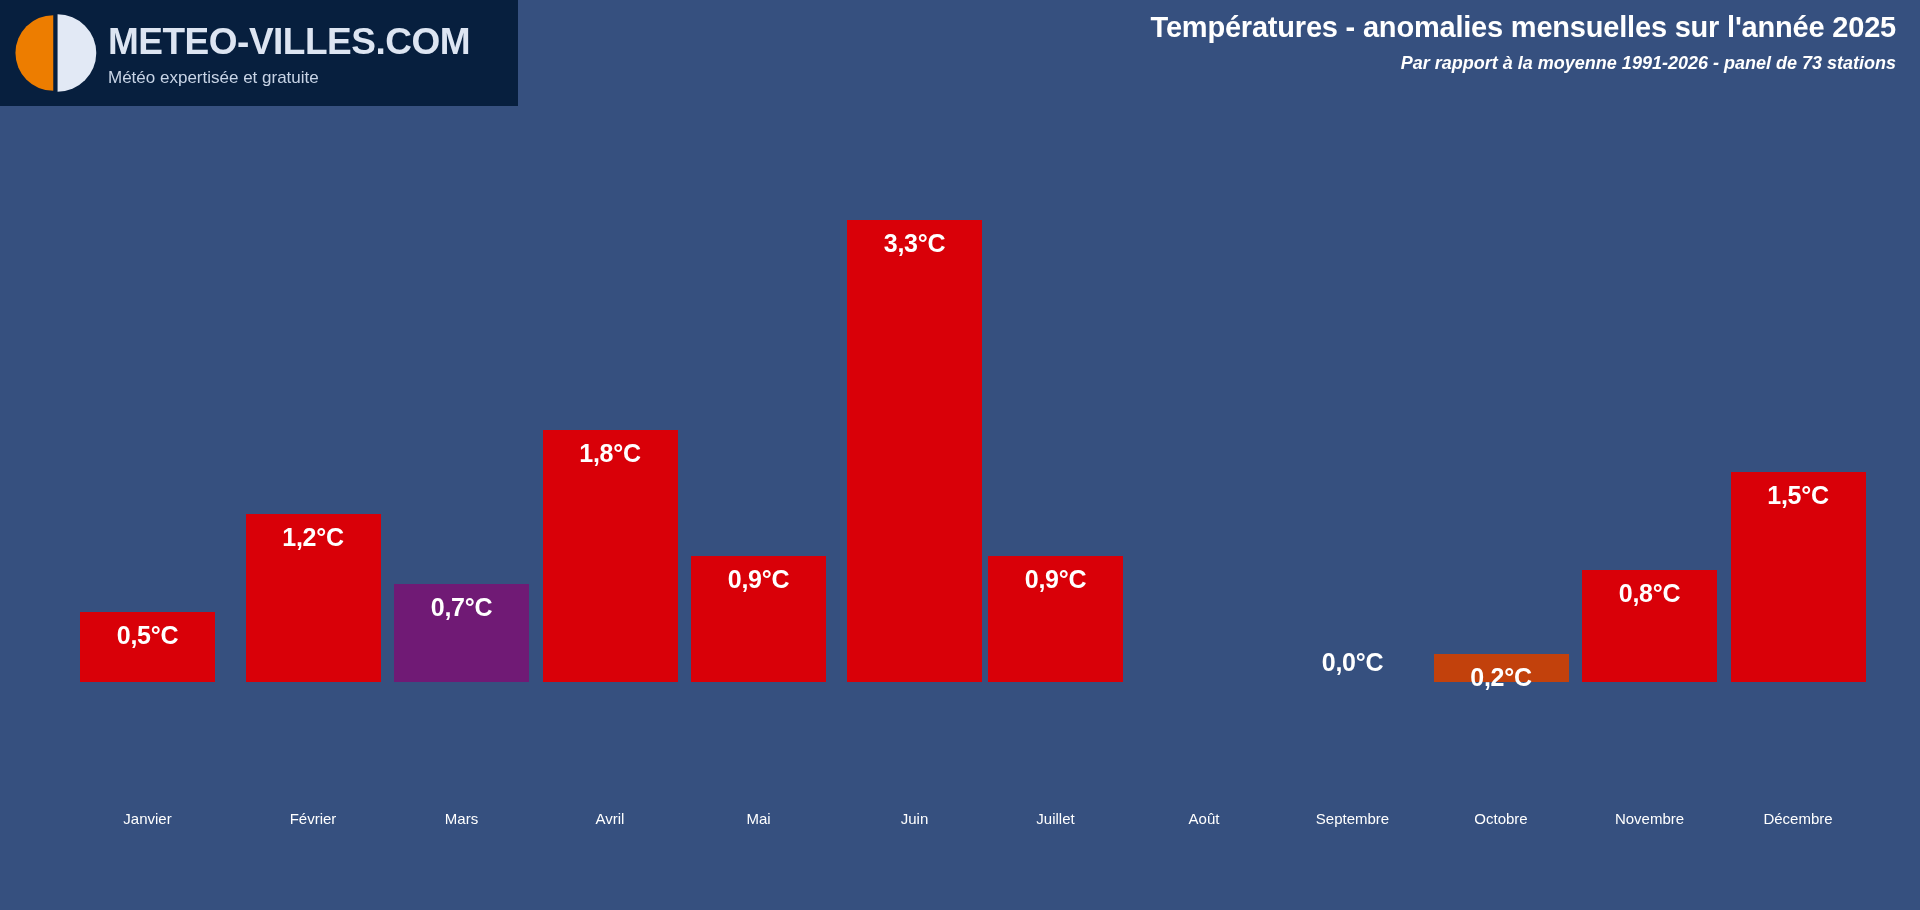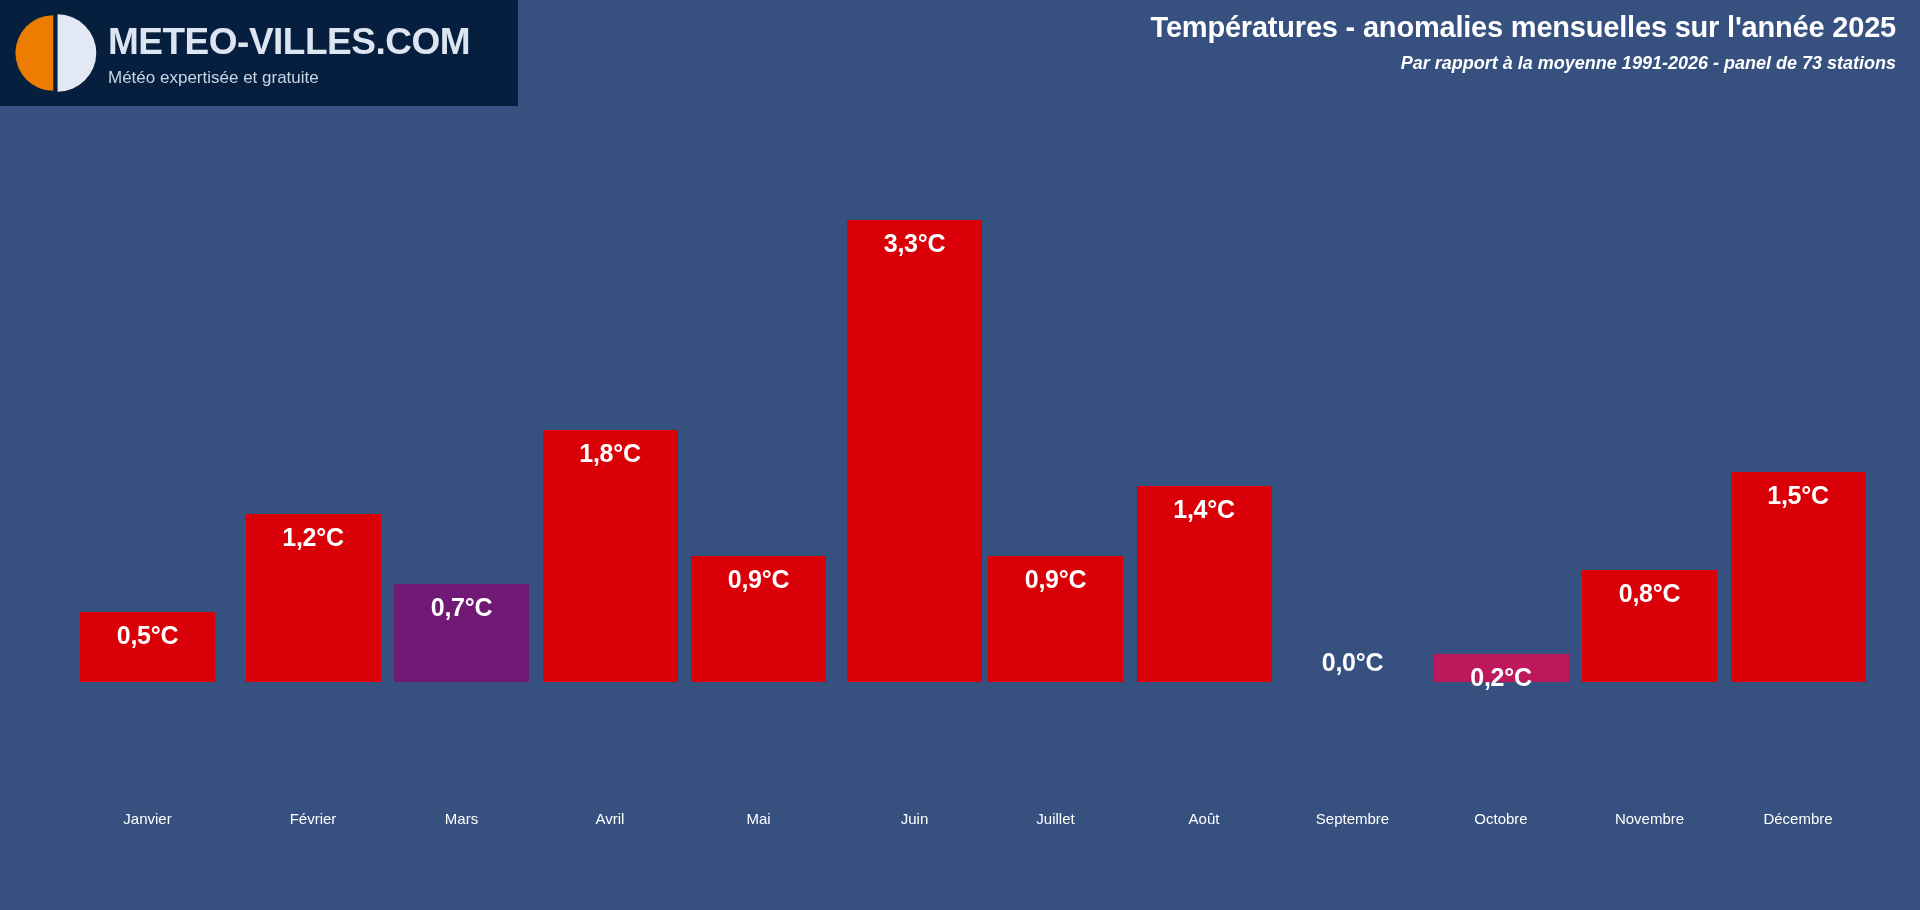--- a/index.html
+++ b/index.html
@@ -210,33 +210,30 @@
       </div>
       <div class="month-label">Juin</div>
     </div>
     <div class="bar-group" style="left: 988px;">
       <div class="bar-col" style="height: 126px; background: rgb(217, 0, 8);">
         <span class="bar-value">0,9°C</span>
       </div>
       <div class="month-label">Juillet</div>
     </div>
     <div class="bar-group" style="left: 1136.5px;">
-      <div class="bar-col" style="height: 196px; background: rgb(217, 0, 8);">
-        <span class="bar-value">1,4°C</span>
-      </div>
       <div class="month-label">Août</div>
     </div>
     <div class="bar-group" style="left: 1285px;">
       <div class="bar-col zero" style="height: 0px; background: transparent;">
         <span class="bar-value">0,0°C</span>
       </div>
       <div class="month-label">Septembre</div>
     </div>
     <div class="bar-group" style="left: 1433.5px;">
-      <div class="bar-col" style="height: 28px; background: #be185d;">
+      <div class="bar-col" style="height: 28px; background: #c2410c;">
         <span class="bar-value">0,2°C</span>
       </div>
       <div class="month-label">Octobre</div>
     </div>
     <div class="bar-group" style="left: 1582px;">
       <div class="bar-col" style="height: 112px; background: rgb(217, 0, 8);">
         <span class="bar-value">0,8°C</span>
       </div>
       <div class="month-label">Novembre</div>
     </div>

